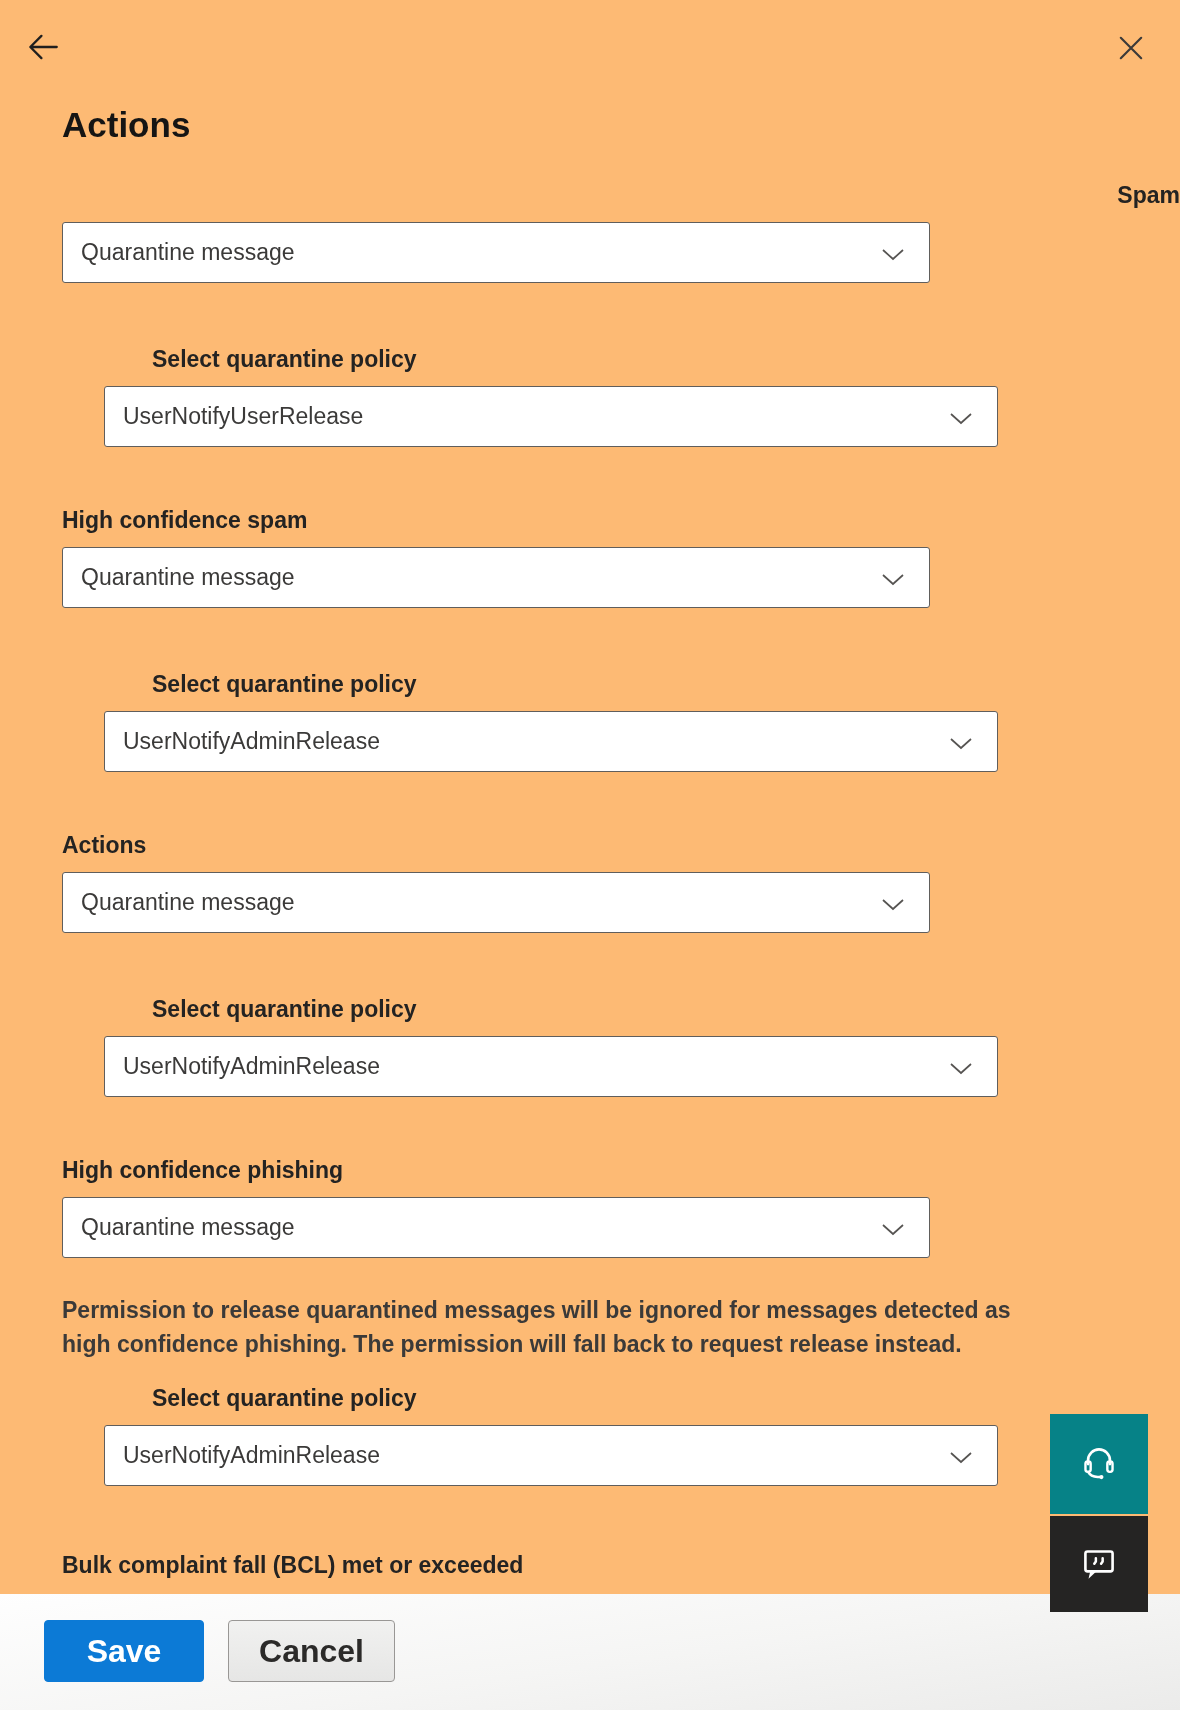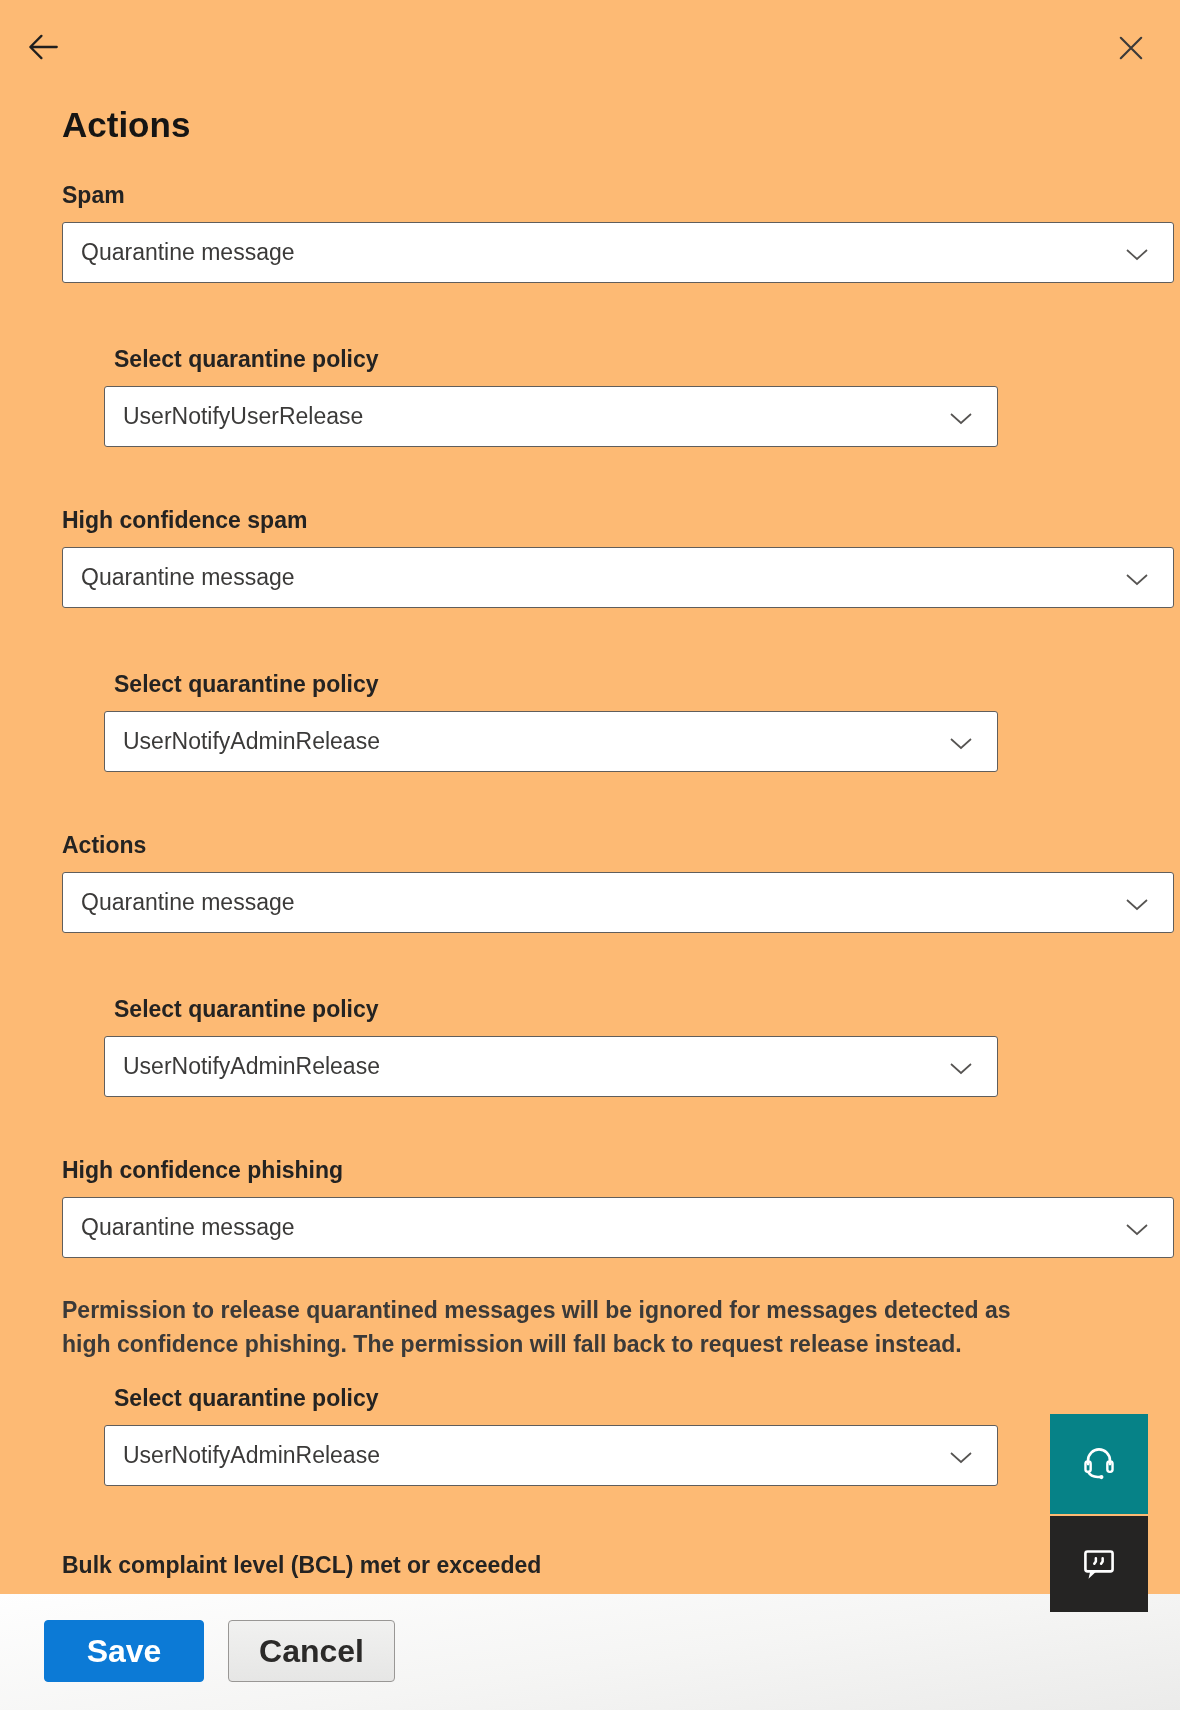--- a/index.html
+++ b/index.html
@@ -28,40 +28,40 @@
   }
   .inner{padding:0 0 0 62px;}
   .page-title{
     margin:103px 0 0 0;
     font-size:35px;line-height:44px;font-weight:700;color:#151514;
   }
   .section-label{
     margin-top:58px;
     font-size:23px;line-height:30px;font-weight:600;color:#242322;
   }
-  .section-label.first{margin-top:33px;}
+  .section-label.first{margin-top:33px;text-align:right;}
   .dropdown{
     margin-top:12px;
-    width:1112px;height:61px;
+    width:868px;height:61px;
     box-sizing:border-box;
     background:#fff;
     border:1.5px solid #605e5c;border-radius:3px;
     display:flex;align-items:center;
     padding:0 62px 0 18px;
     position:relative;
     cursor:pointer;
   }
   .dropdown .dd-value{
     font-size:23px;color:#3b3a39;white-space:nowrap;overflow:hidden;
   }
   .dropdown .chevron{
     position:absolute;right:24px;top:50%;margin-top:-6px;
   }
   .policy-label{
-    margin:61px 0 0 52px;
+    margin:61px 0 0 90px;
     font-size:23px;line-height:30px;font-weight:600;color:#242322;
   }
   .policy-label.after-note{margin-top:22px;}
   .dropdown.inner-dd{margin-left:42px;width:894px;}
   .note{
     margin-top:35px;
     font-size:23px;line-height:34px;font-weight:700;color:#3b3a39;
     width:1030px;
   }
   .bulk-label{
@@ -210,21 +210,21 @@
       <div class="policy-label after-note">Select quarantine policy</div>
       <div class="dropdown inner-dd" role="combobox">
         <span class="dd-value">UserNotifyAdminRelease</span>
         <span class="chevron">
           <svg width="24" height="13" viewBox="0 0 24 13">
               <path d="M2 2 L12 11 L22 2" stroke="#565452" stroke-width="1.7" fill="none"></path>
             </svg>
         </span>
       </div>
 
-      <div class="bulk-label">Bulk complaint level (BCL) met or exceeded</div>
+      <div class="bulk-label">Bulk complaint fall (BCL) met or exceeded</div>
 
     </div>
   </div>
 
   <div class="footer">
     <button class="btn btn-save">Save</button>
     <button class="btn btn-cancel">Cancel</button>
   </div>
 
   <button class="help-widget" aria-label="Help">

